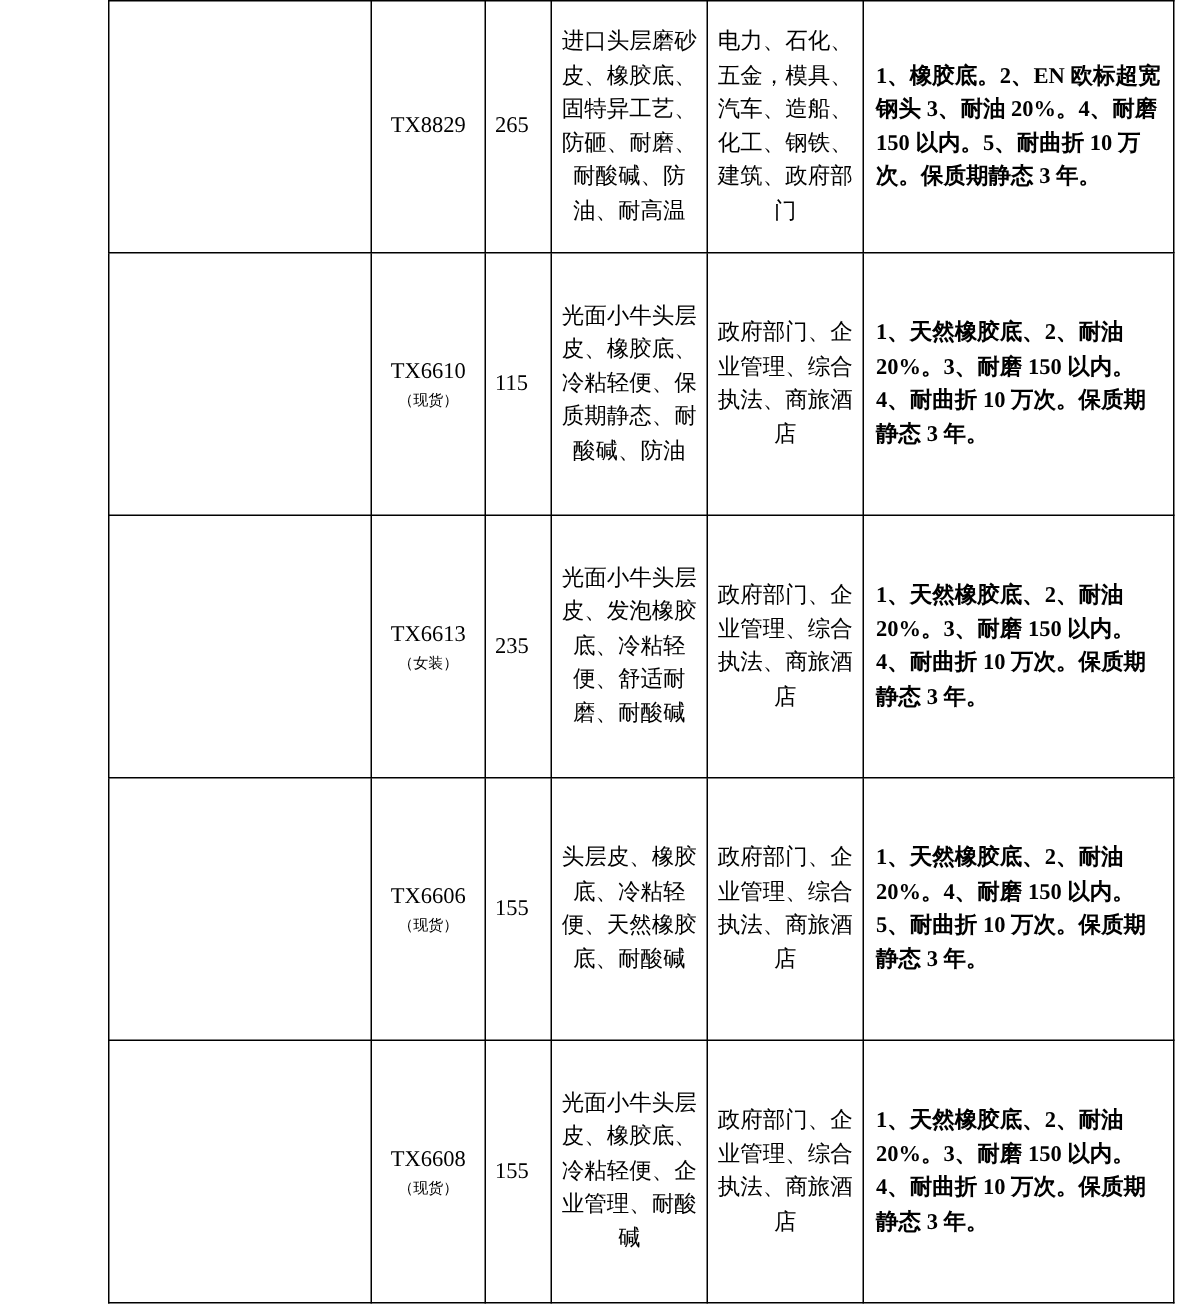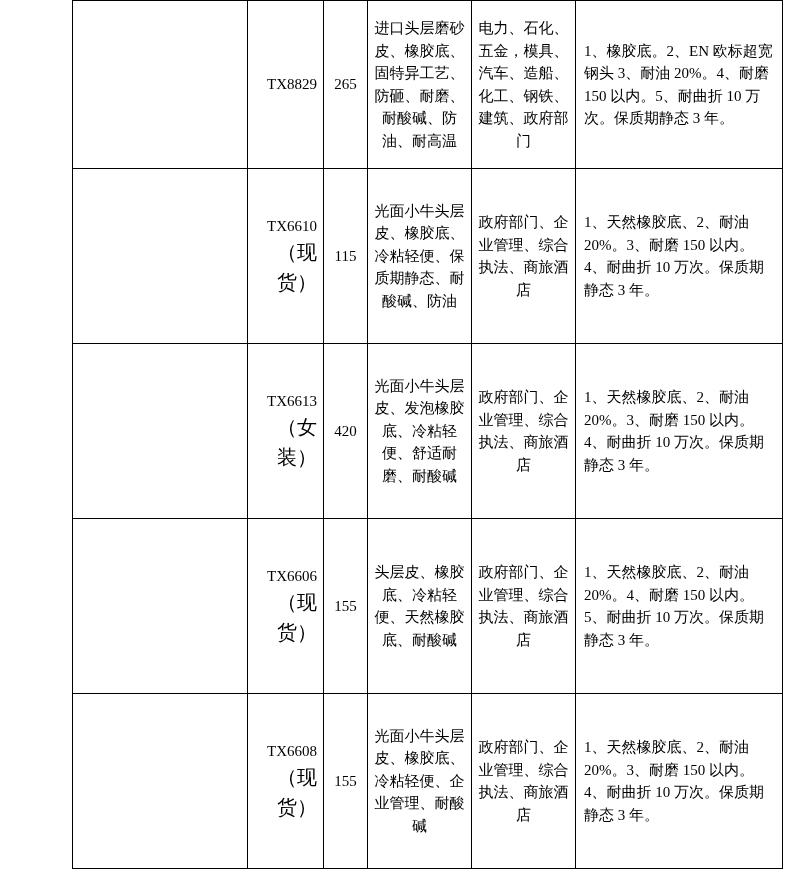--- a/index.html
+++ b/index.html
@@ -45,44 +45,45 @@
     text-align: center;
   }
   .shoe-photo {
     display: block;
     width: 100%;
     height: 100%;
     position: relative;
     overflow: hidden;
   }
   .cell-model {
-    text-align: right;
+    text-align: center;
     font-size: 15px;
     line-height: 1.55;
   }
   .cell-model .sub {
     display: block;
-    font-size: 20px;
+    font-size: 10px;
   }
   .cell-size {
-    text-align: center;
+    text-align: left;
     font-size: 15px;
     font-family: Liberation Serif, serif;
   }
   .cell-mat, .cell-ind {
     text-align: center;
     font-size: 15px;
     line-height: 1.6;
   }
   .cell-spec {
     text-align: left;
     font-size: 15px;
     line-height: 1.6;
     padding-left: 8px !important;
     padding-right: 8px !important;
+    font-weight: bold;
   }
 
   
   .photo-bg {
     position: absolute;
     inset: 0;
     background: linear-gradient(160deg,#f4f4f2 0%,#ececeb 45%,#e2e2e1 100%);
   }
   .photo-bg.dark-bg {
     background: linear-gradient(165deg,#fbfbfb 0%,#f0f0f0 55%,#e6e6e6 100%);
@@ -155,21 +156,21 @@
               
               
               
             </div>
           </div>
         </td>
         <td class="cell-model">
           <span>TX6613</span>
           <span class="sub">（女装）</span>
         </td>
-        <td class="cell-size">420</td>
+        <td class="cell-size">235</td>
         <td class="cell-mat">光面小牛头层皮、发泡橡胶底、冷粘轻便、舒适耐磨、耐酸碱</td>
         <td class="cell-ind">政府部门、企业管理、综合执法、商旅酒店</td>
         <td class="cell-spec">1、天然橡胶底、2、耐油 20%。3、耐磨 150 以内。4、耐曲折 10 万次。保质期静态 3 年。</td>
       </tr>
 
       <tr style="height:175px">
         <td class="cell-img">
           <div class="shoe-photo">
             <div class="photo-bg dark-bg"></div>
             <div class="shoes-black">

